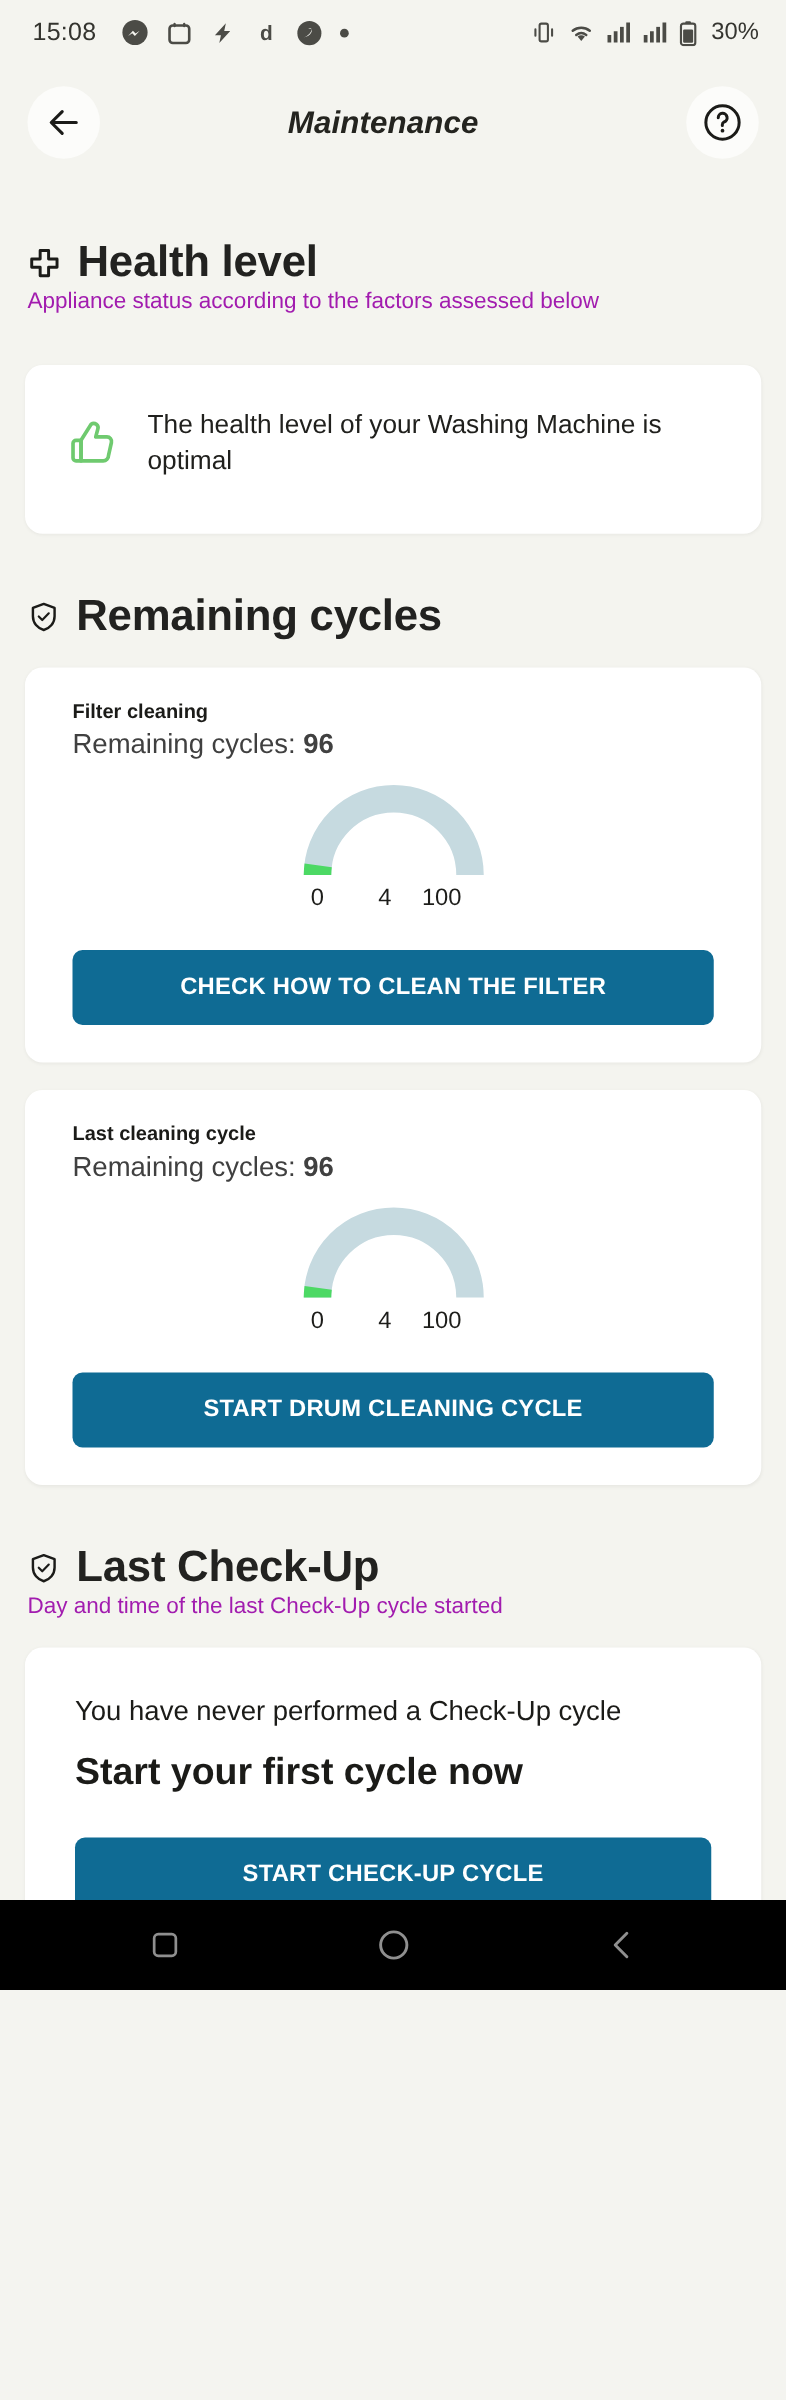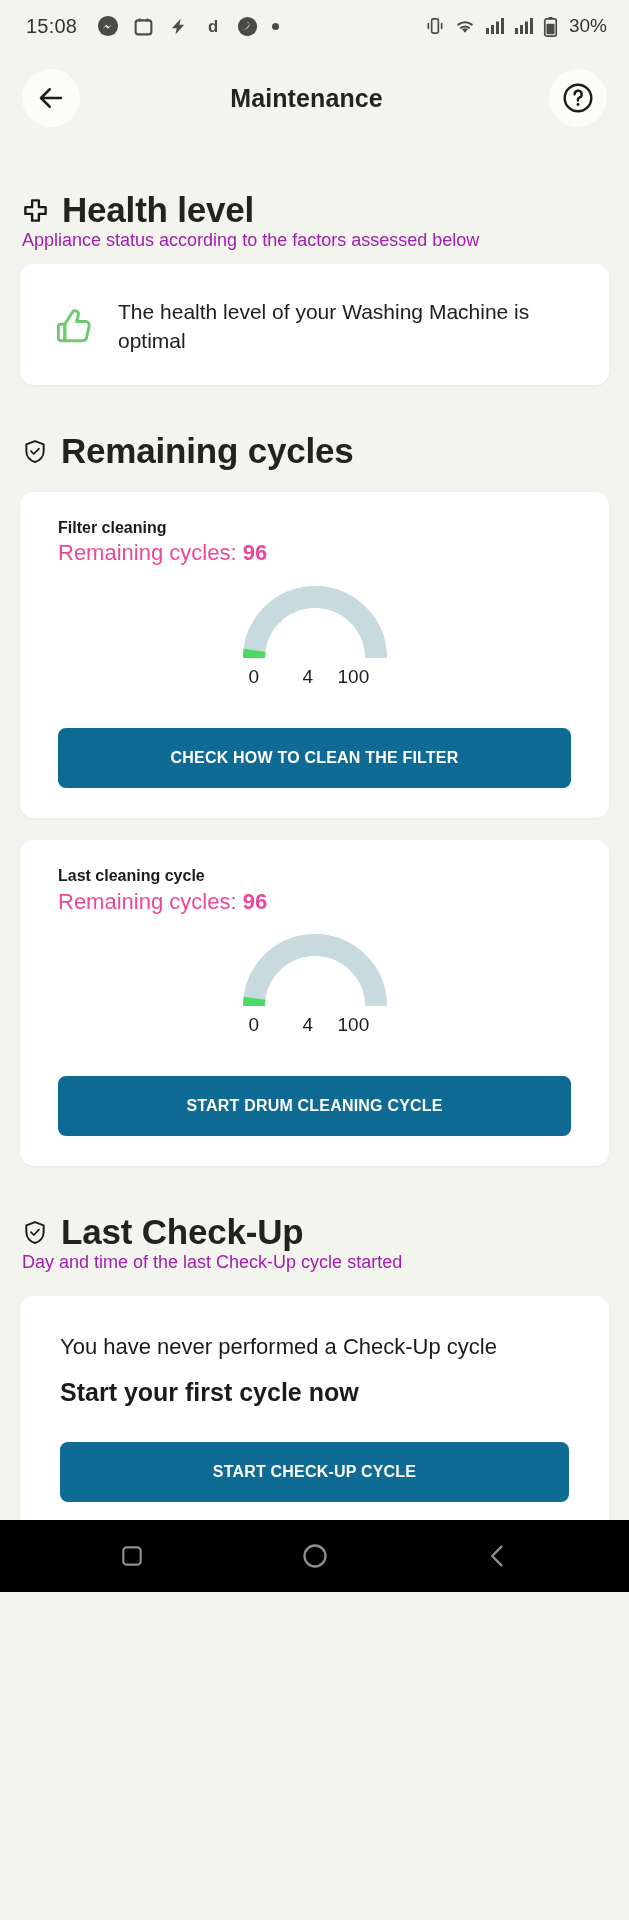--- a/index.html
+++ b/index.html
@@ -56,20 +56,21 @@
   }
   .header-title {
     position: absolute;
     left: 0; right: 16px;
     text-align: center;
     font-size: 25px;
     font-weight: 700;
     color: #24241f;
     letter-spacing: .1px;
     pointer-events: none;
+    font-style: italic;
   }
   .header-spacer { flex: 1 1 auto; }
 
   
   .content {
     flex: 1 1 auto;
     overflow: hidden;
     padding: 0;
   }
   .section-head {
@@ -96,40 +97,40 @@
   .card {
     background: #ffffff;
     border-radius: 14px;
     margin: 22px 20px 0 20px;
     box-shadow: 0 1px 3px rgba(0,0,0,0.05);
   }
   .card-health {
     display: flex;
     align-items: center;
     gap: 22px;
-    padding: 34px 30px 30px 32px;
-    margin-top: 12px;
+    padding: 34px 30px 44px 32px;
+    margin-top: 40px;
   }
   .card-health-text {
     font-size: 21px;
     color: #20201d;
     line-height: 1.36;
   }
 
   .cycle-card { padding: 26px 20px 22px 20px; }
   .cycle-title {
     font-size: 16px;
     font-weight: 700;
     color: #1b1b18;
     padding-left: 18px;
     line-height: 1.28;
   }
   .cycle-sub {
     font-size: 22px;
-    color: #ec4899;
+    color: #404040;
     padding-left: 18px;
     line-height: 1.3;
     margin-top: 1px;
   }
   .cycle-sub b { font-weight: 700; }
 
   .gauge-wrap {
     display: flex;
     flex-direction: column;
     align-items: center;
@@ -148,42 +149,42 @@
   .gauge-labels span { position: absolute; top: 0; }
   .gl-min  { left: 14px; }
   .gl-val  { left: 68px; }
   .gl-max  { left: 103px; }
 
   .btn-primary {
     display: flex;
     align-items: center;
     justify-content: center;
     height: 60px;
-    margin: 34px 18px 8px 18px;
+    margin: 24px 18px 8px 18px;
     background: #0f6b94;
     border-radius: 8px;
     color: #ffffff;
-    font-size: 16px;
+    font-size: 19px;
     font-weight: 700;
     letter-spacing: .2px;
     cursor: pointer;
     border: none;
     width: calc(100% - 36px);
     font-family: "Liberation Sans", sans-serif;
   }
 
   .checkup-card { padding: 36px 22px 26px 22px; }
   .checkup-line1 {
     font-size: 22px;
     color: #1b1b18;
     padding-left: 18px;
     line-height: 1.35;
   }
   .checkup-line2 {
-    font-size: 25px;
+    font-size: 30px;
     font-weight: 700;
     color: #1b1b18;
     padding-left: 18px;
     margin-top: 14px;
     line-height: 1.35;
   }
   .checkup-card .btn-primary { margin-top: 32px; }
 
   
   .navbar {

